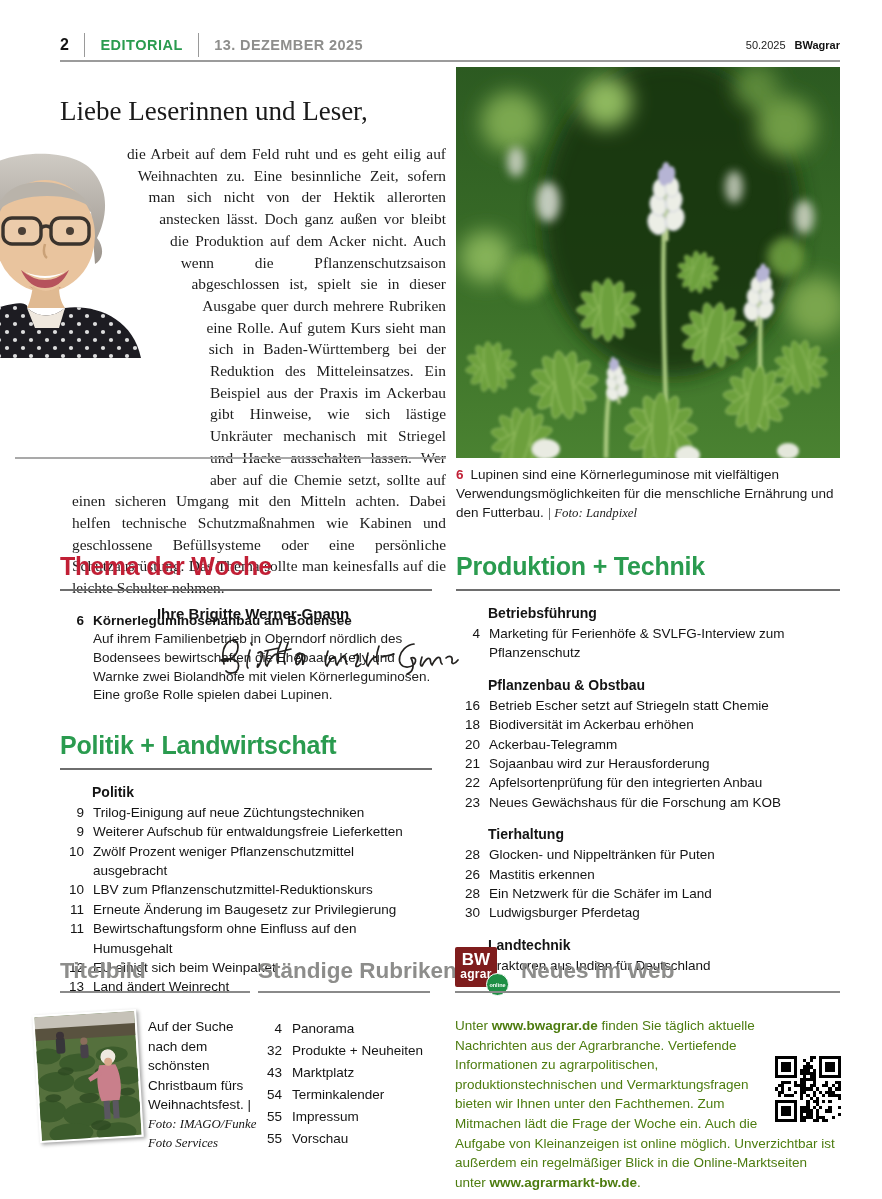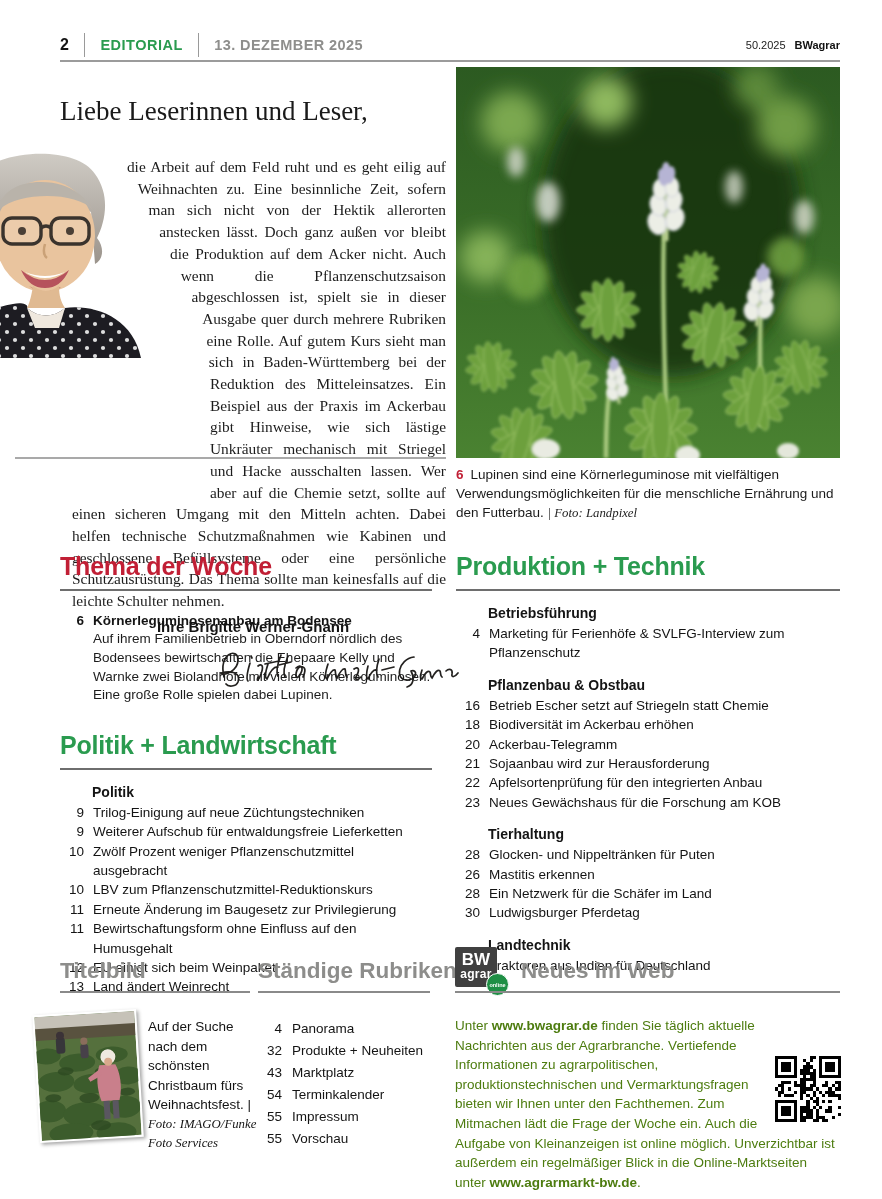--- a/index.html
+++ b/index.html
@@ -12,21 +12,21 @@
   .hdr .vdiv { width:1.5px; height:24px; background:#9a9a9a; margin:0 15px; }
   .hdr .sec { font-size:14.5px; font-weight:bold; letter-spacing:.5px; color:#2a9b4f; }
   .hdr .date { font-size:14.5px; font-weight:bold; letter-spacing:.4px; color:#8e8e8c; }
   .hdr .sp { flex:1; }
   .hdr .issue { font-size:11px; color:#222; margin-right:9px; }
   .hdr .mag { font-size:11px; font-weight:bold; color:#111; }
   .rule-top { position:absolute; left:60px; top:60px; width:780px; height:2px; background:#9b9b9b; }
 
   
   .ed-left { position:absolute; left:60px; top:96px; width:386px; height:362px; }
-  .salut { font-family:"Liberation Serif", serif; font-size:27px; color:#1a1a1a; margin-bottom:29px; }
+  .salut { font-family:"Liberation Serif", serif; font-size:27px; color:#1a1a1a; margin-bottom:16px; }
   .wrap-spacer { float:left; width:150px; height:252px; margin-top:78px; shape-outside:polygon(0 0, 30% 0, 90% 55%, 100% 100%, 0 100%); shape-margin:10px; }
   .ed-body { font-family:"Liberation Serif", serif; font-size:15.4px; line-height:21.7px; text-align:justify; color:#1c1c1c;margin-left:12px; }
   .byline { font-size:15px; font-weight:bold; text-align:center; margin-top:6px; }
   .sig { display:block; margin:2px -14px 0 auto; }
   .portrait { position:absolute; left:-45px; top:152px; width:200px; height:206px; }
   .rule-ed { position:absolute; left:15px; top:457px; width:431px; height:2px; background:#a9a9a9; }
 
   
   .photo-lupine { position:absolute; left:456px; top:67px; width:384px; height:391px; overflow:hidden; }
   .cap { position:absolute; left:456px; top:465px; width:384px; font-size:13.5px; line-height:19px; color:#1b1b1b; }
@@ -52,21 +52,21 @@
   .bot-head { position:absolute; font-size:22.5px; font-weight:bold; color:#8d8d8b; }
   .bot-rule { position:absolute; height:2px; background:#8a8a8a; }
   .tb-photo { position:absolute; left:36px; top:1012px; width:104px; height:128px; transform:rotate(-3.5deg); background:#fff; padding:2px; box-shadow:2px 2px 4px rgba(0,0,0,.35); }
   .tb-cap { position:absolute; left:148px; top:1017px; width:110px; font-size:13.5px; line-height:19.5px; }
   .tb-credit { font-family:"Liberation Serif", serif; font-style:italic; font-size:12.8px; line-height:19px; }
   .sr-list { position:absolute; left:256px; top:1018px; width:176px; }
   .sr-row { display:flex; font-size:13.5px; line-height:22px; }
   .sr-num { width:26px; text-align:right; flex:none; }
   .sr-title { margin-left:10px; }
   .weblogo { position:absolute; left:455px; top:947px; width:46px; height:44px; }
-  .weblogo .box { position:absolute; left:0; top:0; width:42px; height:40px; background:#404040; border-radius:2px; color:#fff; text-align:center; }
+  .weblogo .box { position:absolute; left:0; top:0; width:42px; height:40px; background:#7f1d1d; border-radius:2px; color:#fff; text-align:center; }
   .weblogo .l1 { font-size:17px; font-weight:bold; line-height:19px; margin-top:3px; }
   .weblogo .l2 { font-size:12px; font-weight:bold; line-height:11px; letter-spacing:.3px; }
   .weblogo .badge { position:absolute; right:-8px; bottom:-5px; width:23px; height:23px; border-radius:50%; background:#1f8f45; border:1.5px solid #fff; color:#fff; font-size:5.5px; font-weight:bold; display:flex; align-items:center; justify-content:center; }
   .web-text { position:absolute; left:455px; top:1016px; width:386px; font-size:13.5px; line-height:19.6px; color:#4d7c0f; }
   .web-text strong { font-weight:bold; }
   .qr { float:right; width:66px; height:66px; margin:40px 0 0 12px; }
 </style>
 </head>
 <body>
 

